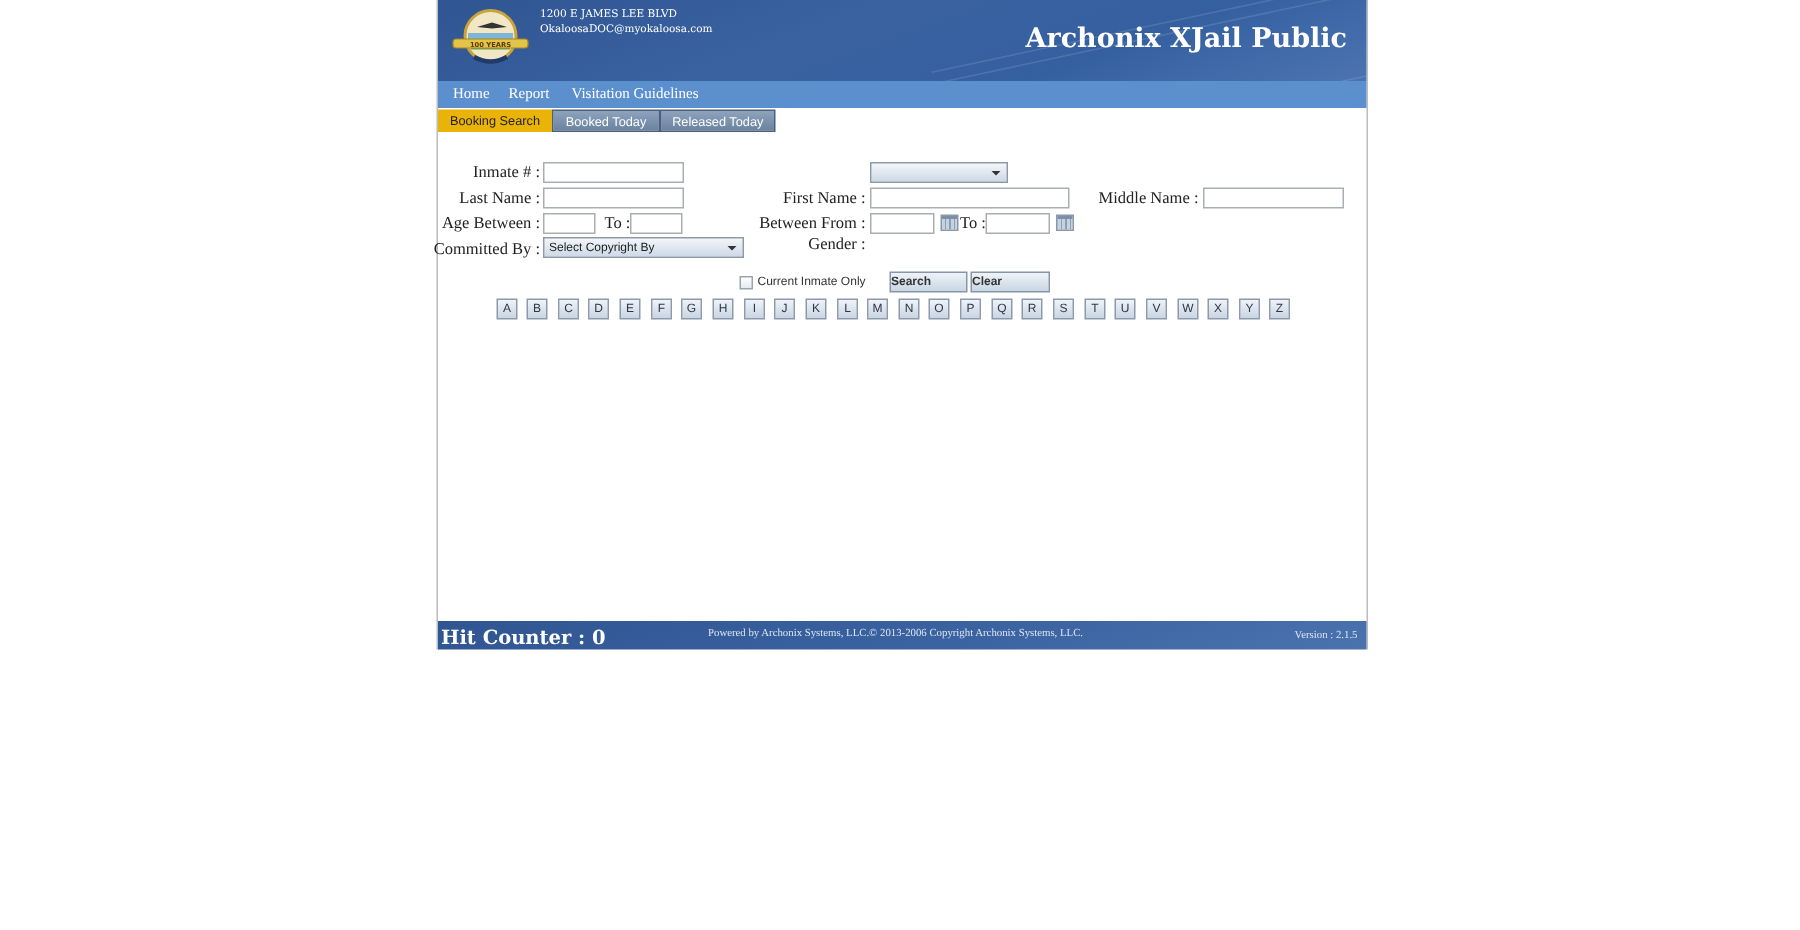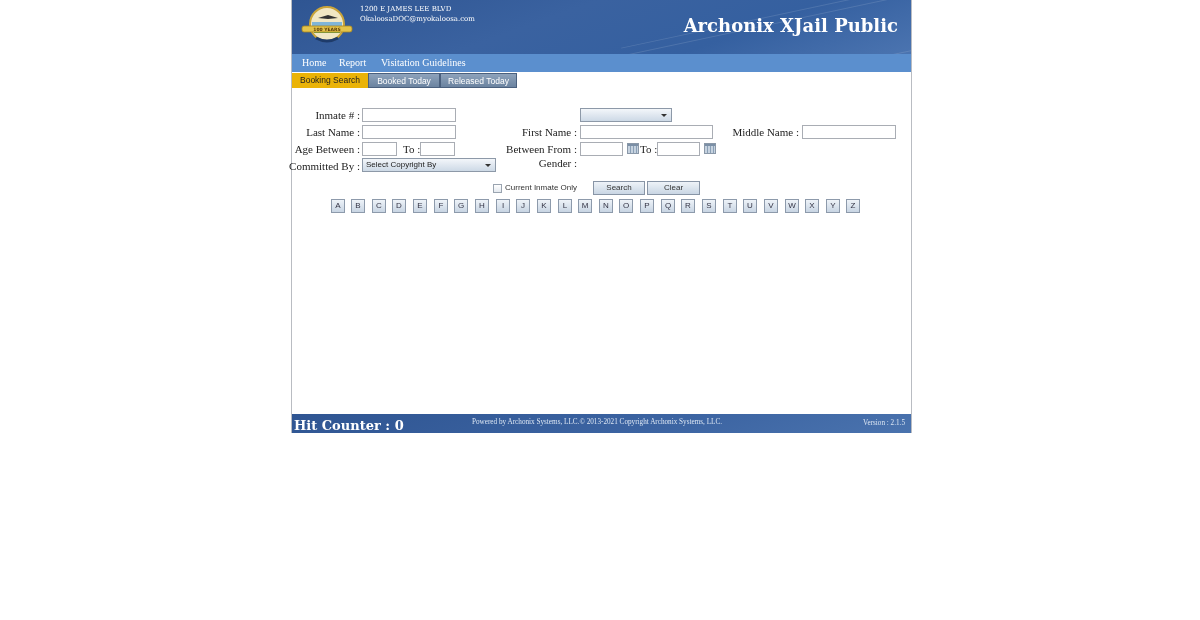--- a/index.html
+++ b/index.html
@@ -28,21 +28,21 @@
   .tab.inactive { background:linear-gradient(#8ea3bb, #6b83a0); color:#fff; border:1px solid #4a607e; }
 
   
   .lbl { position:absolute; font-family:"Liberation Serif", serif; font-size:11px; color:#222; text-align:right; white-space:nowrap; }
   .inp { position:absolute; height:12px; border:1px solid #a9adb4; background:#fff; box-sizing:content-box; padding:0; }
   .sel { position:absolute; height:12px; border:1px solid #8d99a8; background:linear-gradient(#f3f6fa,#cdd9e6); font-family:"Liberation Sans", sans-serif; font-size:8px; color:#222; line-height:12px; padding-left:3px; box-sizing:content-box; cursor:pointer; }
   .sel .caret { position:absolute; right:4px; top:5px; width:0; height:0; border-left:3px solid transparent; border-right:3px solid transparent; border-top:3px solid #333; }
   .cal { position:absolute; width:10px; height:9px; border:1px solid #8a98a8; background:repeating-linear-gradient(90deg,#c6d2df 0 2px,#8aa0b6 2px 3px); cursor:pointer; }
   .cal:before { content:""; position:absolute; left:0; top:0; width:10px; height:2px; background:#7b8fa6; }
 
-  .btn { position:absolute; height:12px; border:1px solid #8895a6; background:linear-gradient(#eef3f8,#c9d6e4); font-family:"Liberation Sans", sans-serif; font-weight:normal; font-size:8px; color:#333; text-align:center; line-height:12px; cursor:pointer; }
+  .btn { position:absolute; height:12px; border:1px solid #8895a6; background:linear-gradient(#eef3f8,#c9d6e4); font-family:"Liberation Sans", sans-serif; font-weight:bold; font-size:8px; color:#333; line-height:12px; cursor:pointer; }
   .chk { position:absolute; width:7px; height:7px; border:1px solid #9aa4b0; background:linear-gradient(#fff,#e4e9ef); cursor:pointer; }
   .chk-lbl { position:absolute; font-family:"Liberation Sans", sans-serif; font-size:8px; color:#333; }
 
   .letter { position:absolute; top:199px; width:12px; height:12px; border:1px solid #8d9aab; background:linear-gradient(#eef3f8,#c8d5e3); font-family:"Liberation Sans", sans-serif; font-size:8px; color:#334; text-align:center; line-height:12px; cursor:pointer; }
 
   
   #footer { position:absolute; left:0; top:414px; width:619px; height:19px; background:linear-gradient(160deg,#2f5592,#3c64a2 60%,#4a73ae); }
   #hits { position:absolute; left:2px; top:4px; color:#fff; font-family:"DejaVu Serif", serif; font-weight:bold; font-size:13px; }
   #powered { position:absolute; left:180px; top:4px; color:#dce6f3; font-family:"Liberation Serif", serif; font-size:7.2px; }
   #version { position:absolute; right:6px; top:5px; color:#dce6f3; font-family:"Liberation Serif", serif; font-size:7.2px; }
@@ -151,16 +151,16 @@
     <div class="letter" style="left:451px;">U</div>
     <div class="letter" style="left:472px;">V</div>
     <div class="letter" style="left:493px;">W</div>
     <div class="letter" style="left:513px;">X</div>
     <div class="letter" style="left:534px;">Y</div>
     <div class="letter" style="left:554px;">Z</div>
   </div>
 
   <div id="footer">
     <div id="hits">Hit Counter : 0</div>
-    <div id="powered">Powered by Archonix Systems, LLC.© 2013-2021 Copyright Archonix Systems, LLC.</div>
+    <div id="powered">Powered by Archonix Systems, LLC.© 2013-2006 Copyright Archonix Systems, LLC.</div>
     <div id="version">Version : 2.1.5</div>
   </div>
 </div>
 
 </body></html>

